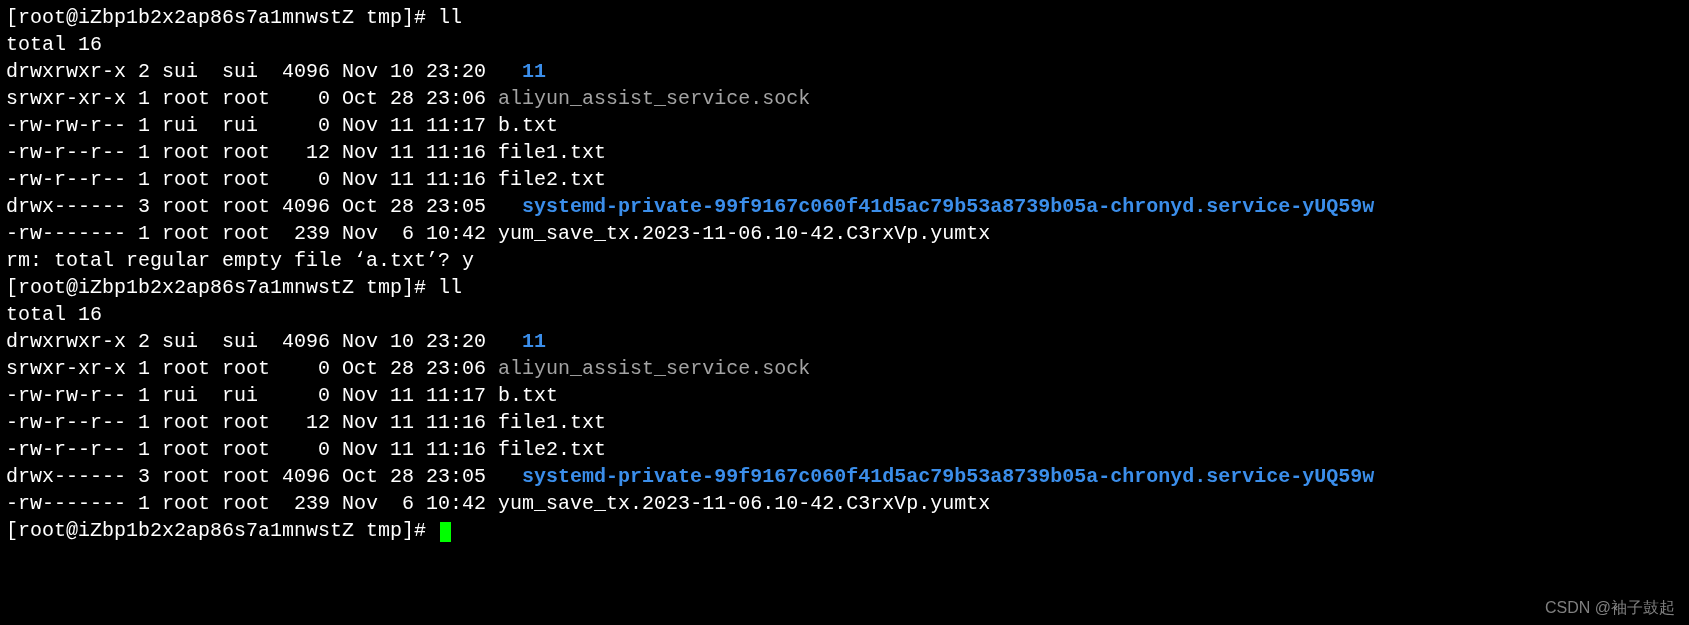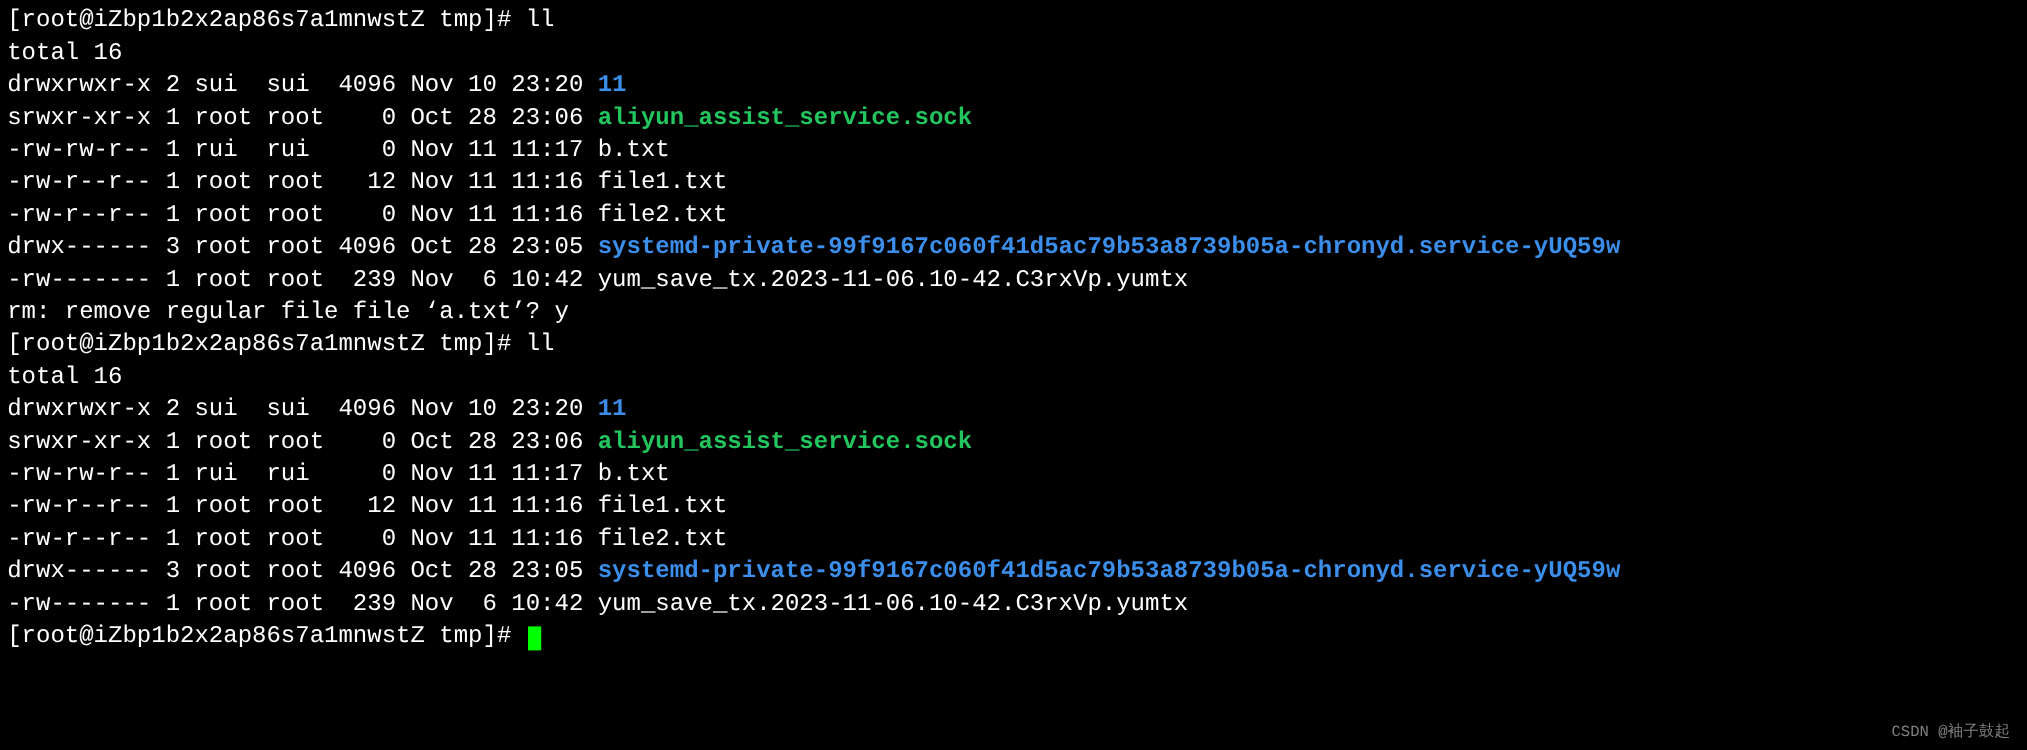--- a/index.html
+++ b/index.html
@@ -12,54 +12,54 @@
     line-height: 1.35;
     width: 1689px;
     height: 625px;
     overflow: hidden;
     box-sizing: border-box;
     padding-top: 4px;
     padding-left: 6px;
     position: relative;
   }
   .line { white-space: pre; }
-  .dir  { color: #3b8eea; font-weight: bold; }
-  .sock { color: #22c55e; font-weight: bold; }
+  .dir  { color: #3b8eea; font-weight: bold; margin-left: 24px; }
+  .sock { color: #a3a3a3; font-weight: normal; }
   .cursor {
     display: inline-block;
     width: 11px;
     height: 20px;
     background: #00ff00;
     vertical-align: text-bottom;
     margin-left: 2px;
   }
   .watermark {
     position: absolute;
     right: 14px;
     bottom: 6px;
     color: #aaa;
-    font-family: Liberation Mono, monospace;
-    font-size: 13px;
+    font-family: Liberation Sans, sans-serif;
+    font-size: 16px;
     opacity: 0.75;
   }
 </style>
 </head>
 <body>
 
 <div id="term">
     <div class="line"><span>[root@iZbp1b2x2ap86s7a1mnwstZ tmp]# </span><span>ll</span></div>
     <div class="line">total 16</div>
     <div class="line">drwxrwxr-x 2 sui  sui  4096 Nov 10 23:20 <span class="dir">11</span></div>
     <div class="line">srwxr-xr-x 1 root root    0 Oct 28 23:06 <span class="sock">aliyun_assist_service.sock</span></div>
     <div class="line">-rw-rw-r-- 1 rui  rui     0 Nov 11 11:17 <span>b.txt</span></div>
     <div class="line">-rw-r--r-- 1 root root   12 Nov 11 11:16 <span>file1.txt</span></div>
     <div class="line">-rw-r--r-- 1 root root    0 Nov 11 11:16 <span>file2.txt</span></div>
     <div class="line">drwx------ 3 root root 4096 Oct 28 23:05 <span class="dir">systemd-private-99f9167c060f41d5ac79b53a8739b05a-chronyd.service-yUQ59w</span></div>
     <div class="line">-rw------- 1 root root  239 Nov  6 10:42 <span>yum_save_tx.2023-11-06.10-42.C3rxVp.yumtx</span></div>
-    <div class="line">rm: remove regular file file ‘a.txt’? y</div>
+    <div class="line">rm: total regular empty file ‘a.txt’? y</div>
     <div class="line"><span>[root@iZbp1b2x2ap86s7a1mnwstZ tmp]# </span><span>ll</span></div>
     <div class="line">total 16</div>
     <div class="line">drwxrwxr-x 2 sui  sui  4096 Nov 10 23:20 <span class="dir">11</span></div>
     <div class="line">srwxr-xr-x 1 root root    0 Oct 28 23:06 <span class="sock">aliyun_assist_service.sock</span></div>
     <div class="line">-rw-rw-r-- 1 rui  rui     0 Nov 11 11:17 <span>b.txt</span></div>
     <div class="line">-rw-r--r-- 1 root root   12 Nov 11 11:16 <span>file1.txt</span></div>
     <div class="line">-rw-r--r-- 1 root root    0 Nov 11 11:16 <span>file2.txt</span></div>
     <div class="line">drwx------ 3 root root 4096 Oct 28 23:05 <span class="dir">systemd-private-99f9167c060f41d5ac79b53a8739b05a-chronyd.service-yUQ59w</span></div>
     <div class="line">-rw------- 1 root root  239 Nov  6 10:42 <span>yum_save_tx.2023-11-06.10-42.C3rxVp.yumtx</span></div>
     <div class="line"><span>[root@iZbp1b2x2ap86s7a1mnwstZ tmp]# </span><span class="cursor"></span></div>

